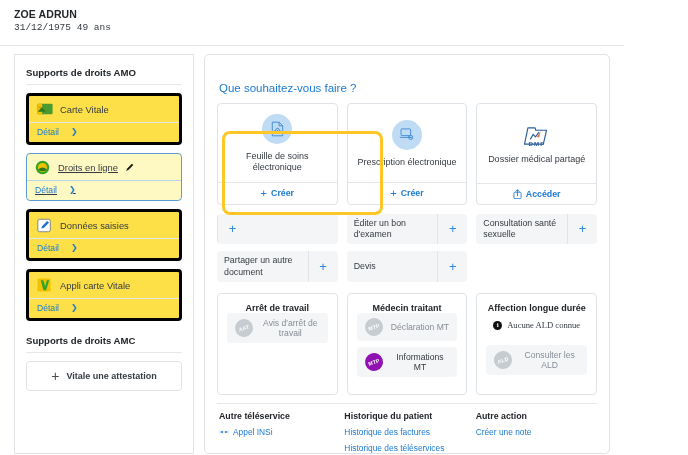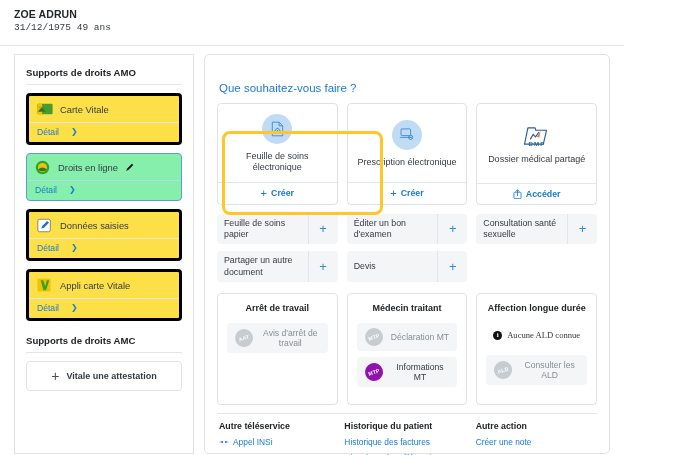--- a/index.html
+++ b/index.html
@@ -32,21 +32,21 @@
   .side-title { font-size: 9.6px; font-weight: bold; color: #212529; margin: 2px 0 6px 0; }
   .side-rule { height: 1px; background: #e4e7ea; margin-bottom: 8px; }
 
   .support-card {
     border: 3px solid #000000;
     border-radius: 4px;
     margin-bottom: 8px;
     background: #fde047;
     overflow: hidden;
   }
-  .support-card.selected { border: 1.4px solid #5b9ed6; background: #86efac; }
+  .support-card.selected { border: 1.4px solid #5b9ed6; background: #fef9c3; text-decoration: underline; }
   .support-row {
     display: flex; align-items: center; gap: 7px;
     padding: 6px 8px;
     min-height: 25px;
   }
   .support-label { font-size: 9.4px; color: #343a40; }
   .support-detail {
     border-top: 1px solid #e4e7ea;
     padding: 4px 8px 5px 8px;
     display: flex; align-items: center; gap: 12px;
@@ -134,21 +134,21 @@
   }
   .small-row.empty { background: transparent; }
 
   
   .info-cards { display: grid; grid-template-columns: 1fr 1fr 1fr; gap: 9px; margin-top: 4px; }
   .info-card {
     border: 1px solid #dfe3e8; border-radius: 4px; background:#fff;
     padding: 9px 9px 11px 9px;
     min-height: 88px;
   }
-  .info-title { font-size: 9px; font-weight: bold; color: #212529; text-align: center; margin-bottom: 10px; }
+  .info-title { font-size: 9px; font-weight: bold; color: #212529; text-align: center; }
   .info-item {
     display: flex; align-items: center; gap: 8px;
     background: #f4f5f7; border-radius: 4px;
     padding: 5px 8px; margin-bottom: 6px; min-height: 24px;
   }
   .info-item.plain { background: transparent; justify-content: center; gap: 5px; padding: 3px 4px; margin-bottom: 8px; }
   .info-item-label { font-size: 8.6px; color: #868e96; flex: 1 1 auto; text-align: center; }
   .info-item.plain .info-item-label { color: #343a40; flex: 0 0 auto; font-family: Liberation Serif, serif; }
 
   .badge {
@@ -338,21 +338,20 @@
               </span>
               <span>Accéder</span>
             </div>
           </div>
         </div>
       </div>
 
       <div class="small-rows">
         <div class="grid3">
           <div class="small-row">
-            <span class="small-row-label">Feuille de soins papier</span>
             <span class="small-row-plus">+</span>
           </div>
           <div class="small-row">
             <span class="small-row-label">Éditer un bon d'examen</span>
             <span class="small-row-plus">+</span>
           </div>
           <div class="small-row">
             <span class="small-row-label">Consultation santé sexuelle</span>
             <span class="small-row-plus">+</span>
           </div>

